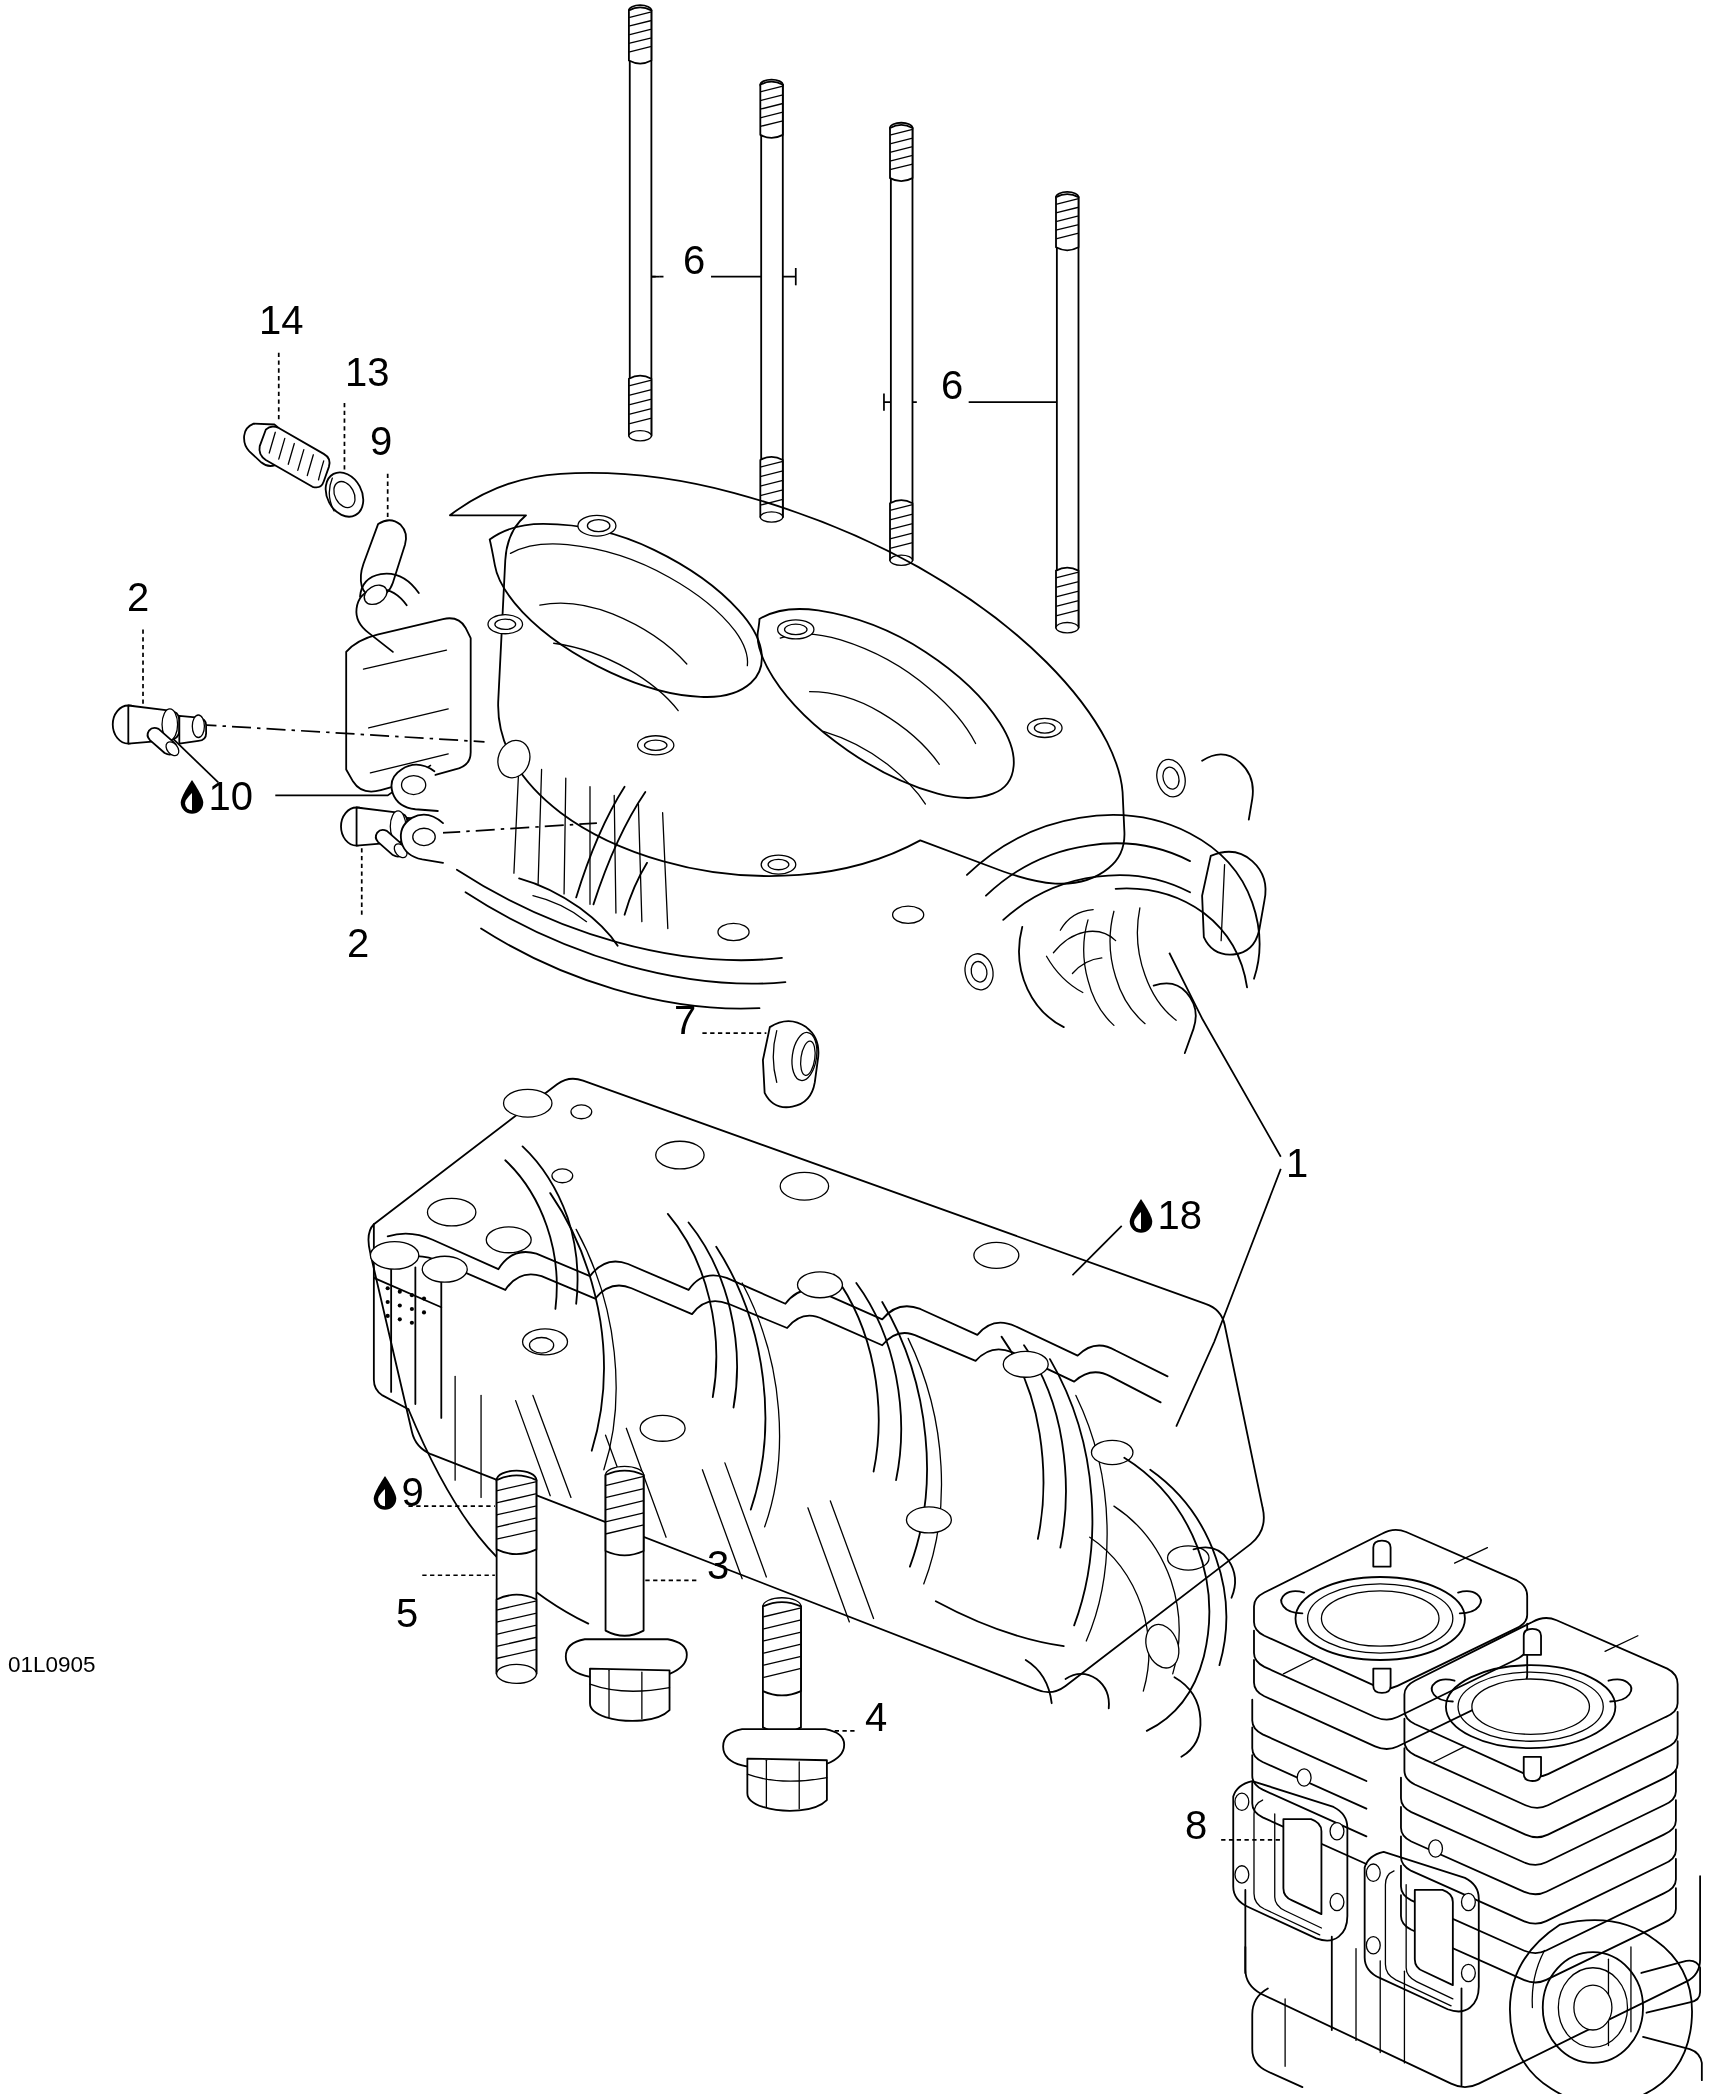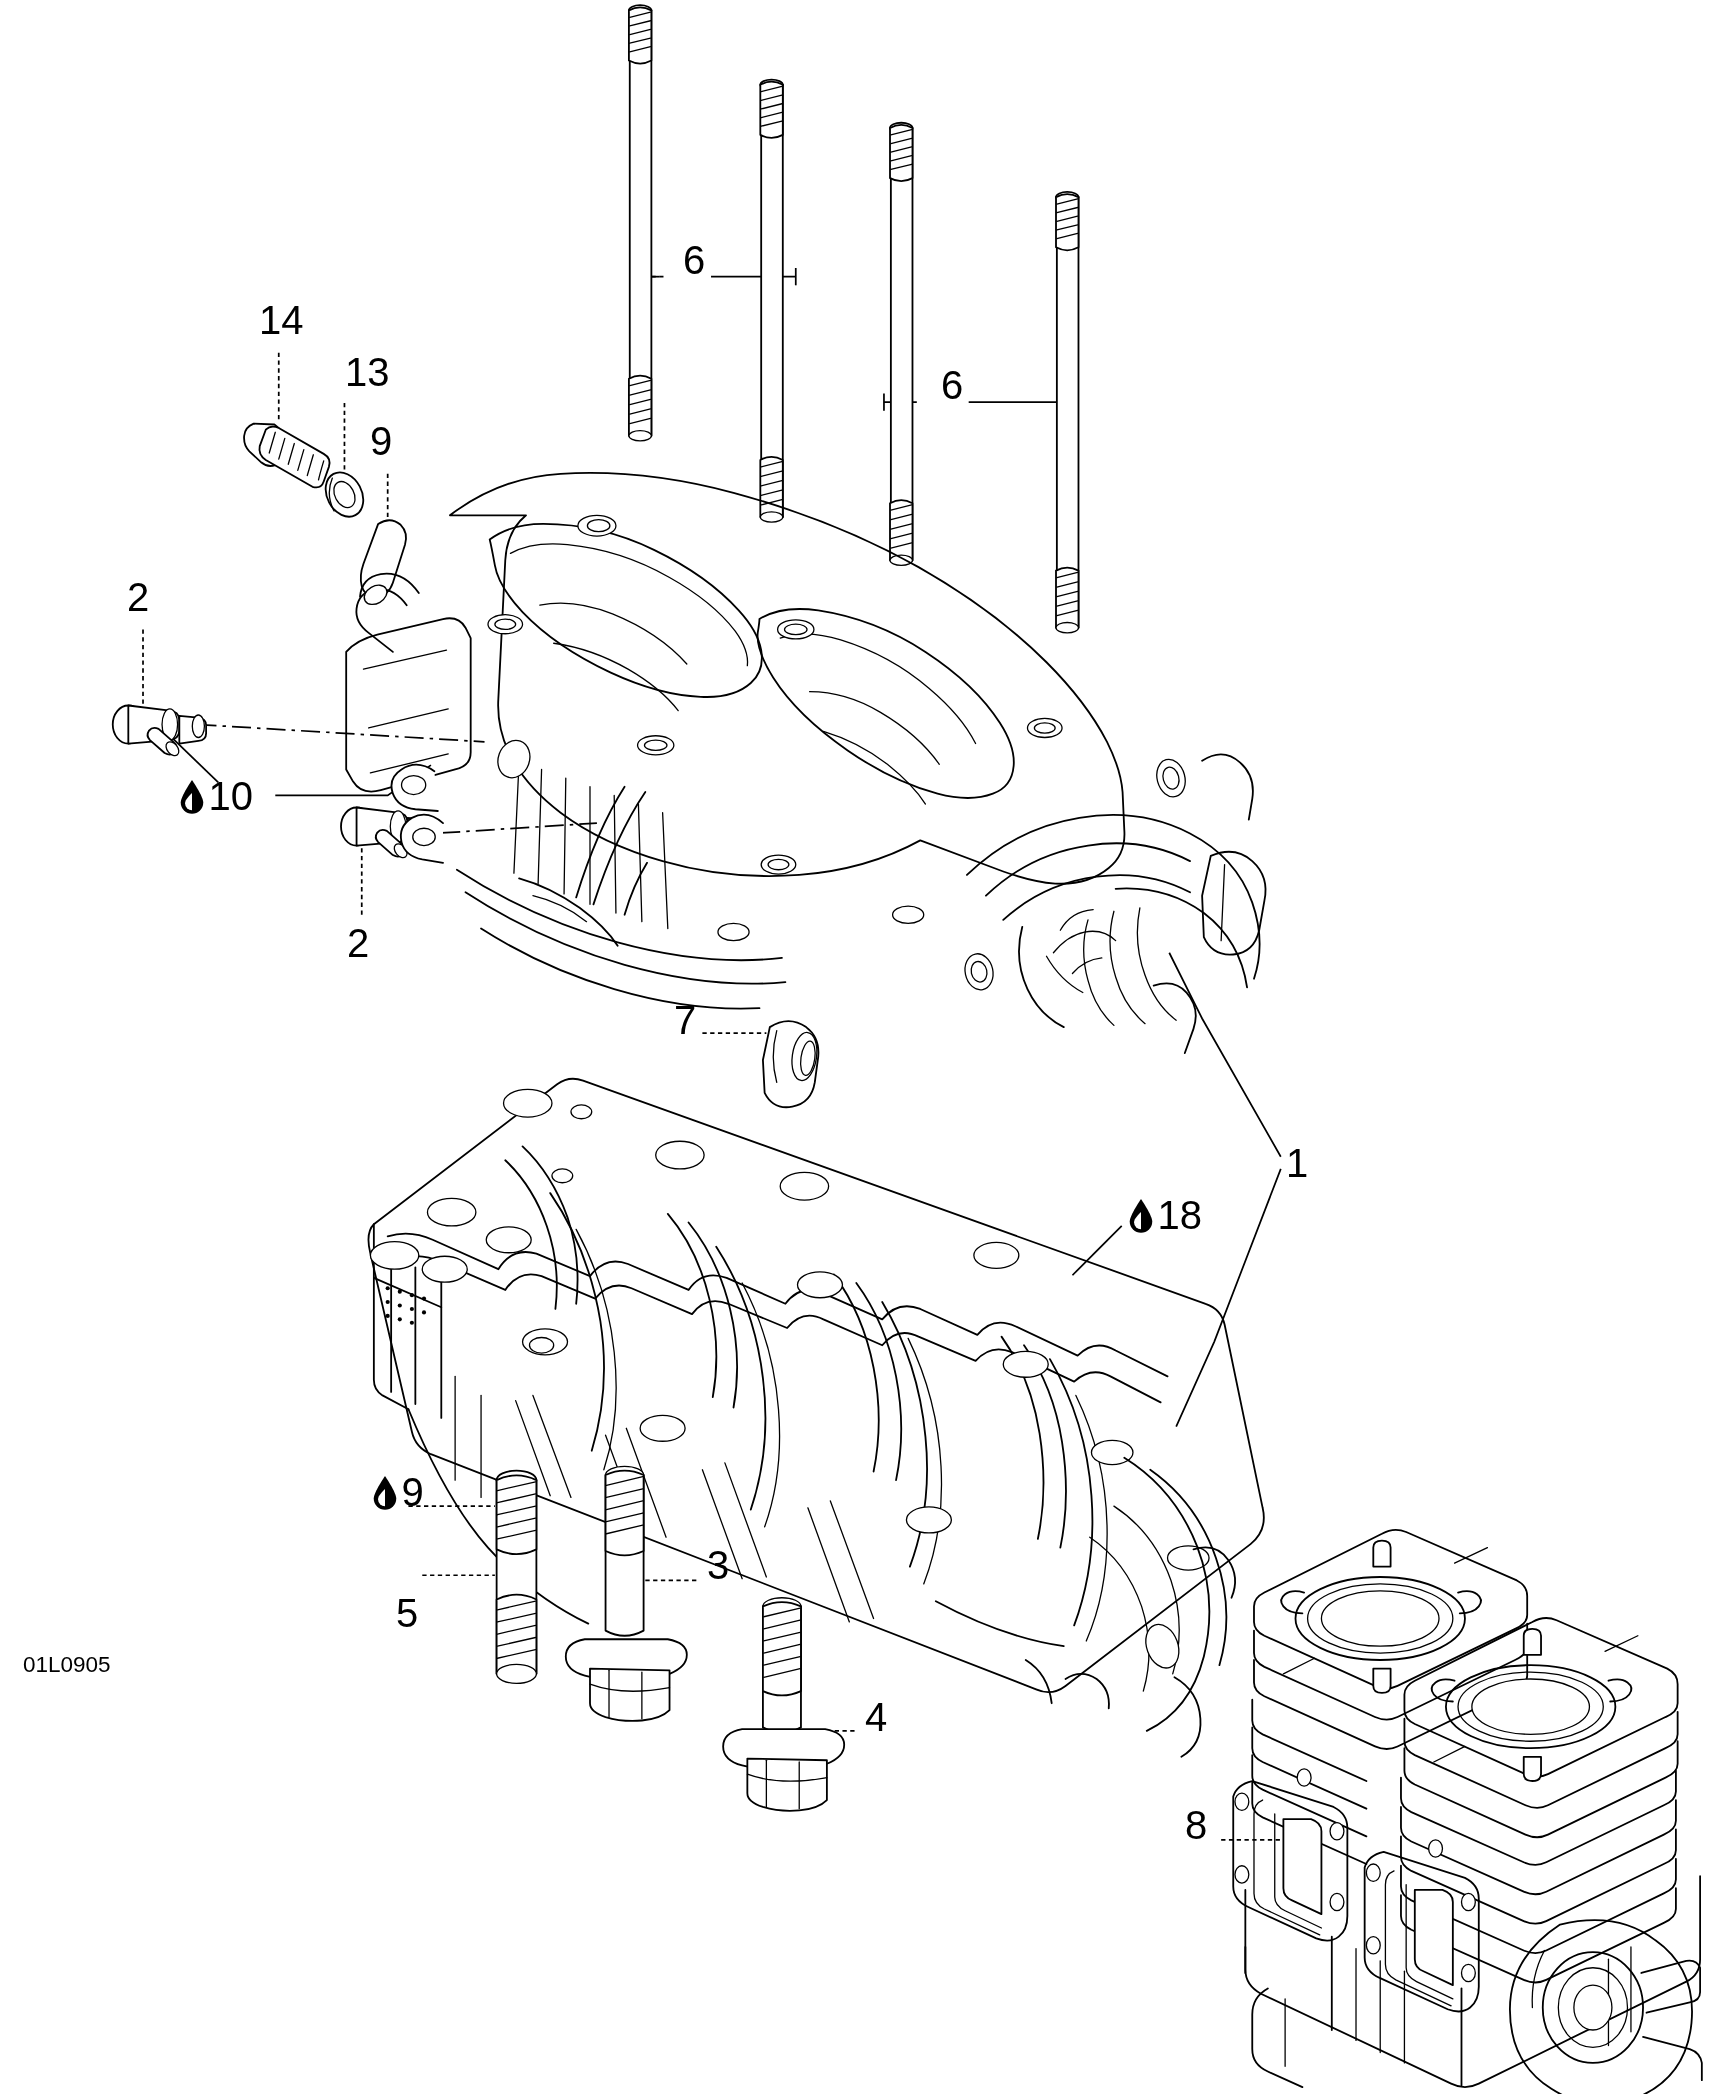--- a/index.html
+++ b/index.html
@@ -593,16 +593,16 @@
       <path d="M15 1 C15 1 2 20 2 27 a13 13 0 0 0 26 0 C28 20 15 1 15 1 Z" fill="#000"></path>
       <path d="M15 16 C9 22 7 25 7 28 a8 8 0 0 0 8 8 Z" fill="#fff"></path>
     </svg>
   </span><span>18</span>
 </div>
 
 <div class="callout" style="left:370px;top:421px;">9</div>
 <div class="callout" style="left:345px;top:352px;">13</div>
 <div class="callout" style="left:259px;top:300px;">14</div>
 
-<div class="diagcode" style="left:23px;top:1654px;">01L0905</div>
+<div class="diagcode" style="left:8px;top:1654px;">01L0905</div>
 
 </div>
 
 
 </body></html>

